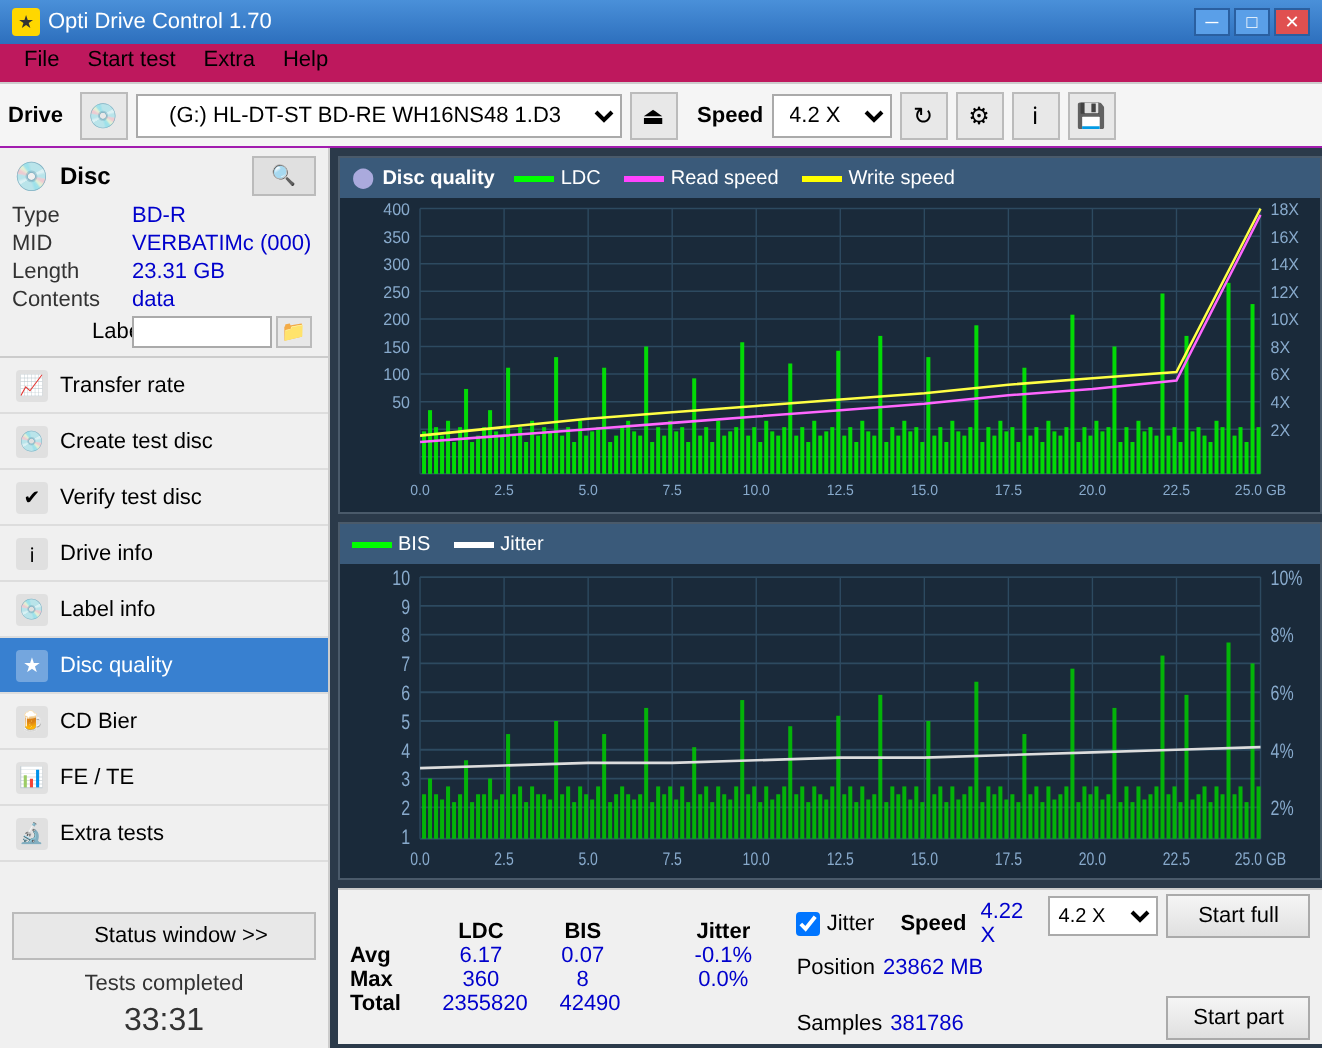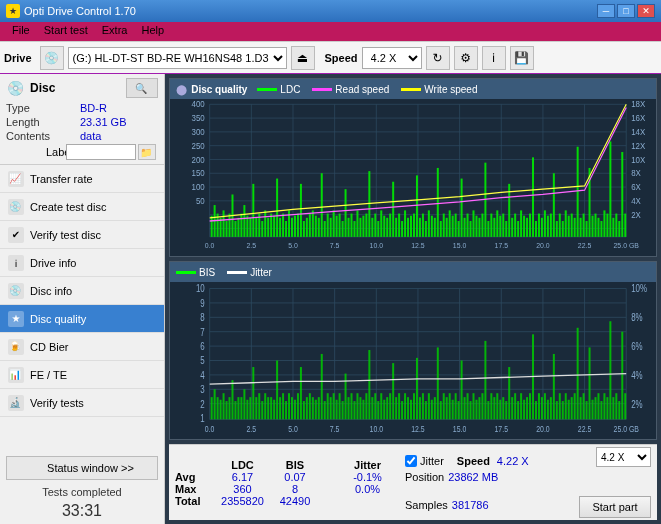--- a/index.html
+++ b/index.html
@@ -55,21 +55,21 @@
       display: flex;
       align-items: center;
       padding: 0 4px;
       border-bottom: 1px solid #a21caf;
       gap: 4px;
     }
     .toolbar-label { font-size: 11px; font-weight: bold; margin-right: 4px; }
     .toolbar-drive-select {
       height: 22px;
       font-size: 11px;
-      padding: 0 0;
+      padding: 0 12px;
       border: 1px solid #aaa;
       background: white;
       min-width: 200px;
     }
     .toolbar-icon-btn {
       width: 24px; height: 24px; background: #e8e8e8;
       border: 1px solid #bbb; cursor: pointer;
       display: flex; align-items: center; justify-content: center;
       font-size: 12px;
     }
@@ -118,21 +118,21 @@
       background: #e0e0e0; border: 1px solid #bbb;
       display: flex; align-items: center; justify-content: center;
       font-size: 10px; cursor: pointer;
     }
     .disc-field {
       display: flex;
       margin-bottom: 2px;
       font-size: 11px;
     }
     .disc-field-label { width: 60px; color: #333; }
-    .disc-field-value { color: #0000cc; flex: 1; margin-left: 14px; }
+    .disc-field-value { color: #0000cc; flex: 1; }
     .label-row {
       display: flex;
       align-items: center;
       margin-top: 2px;
     }
     .label-text { width: 60px; font-size: 11px; padding-left: 40px; }
     .label-input {
       width: 70px; height: 16px; border: 1px solid #aaa;
       font-size: 10px; padding: 0 2px;
     }
@@ -319,20 +319,24 @@
       <div class="disc-header">
         <div class="disc-icon">💿</div>
         <span class="disc-title">Disc</span>
         <div class="disc-scanner-icon">🔍</div>
       </div>
       <div class="disc-field">
         <span class="disc-field-label">Type</span>
         <span class="disc-field-value">BD-R</span>
       </div>
       <div class="disc-field">
+        <span class="disc-field-label">MID</span>
+        <span class="disc-field-value">VERBATIMc (000)</span>
+      </div>
+      <div class="disc-field">
         <span class="disc-field-label">Length</span>
         <span class="disc-field-value">23.31 GB</span>
       </div>
       <div class="disc-field">
         <span class="disc-field-label">Contents</span>
         <span class="disc-field-value">data</span>
       </div>
       <div class="label-row">
         <span class="label-text">Label</span>
         <input class="label-input" type="text" style="">
@@ -352,37 +356,37 @@
       <div class="nav-item">
         <div class="nav-item-icon">✔</div>
         <span>Verify test disc</span>
       </div>
       <div class="nav-item">
         <div class="nav-item-icon">ℹ</div>
         <span>Drive info</span>
       </div>
       <div class="nav-item">
         <div class="nav-item-icon">💿</div>
-        <span>Disc info</span>
+        <span>Label info</span>
       </div>
       <div class="nav-item active">
         <div class="nav-item-icon">★</div>
         <span>Disc quality</span>
       </div>
       <div class="nav-item">
         <div class="nav-item-icon">🍺</div>
         <span>CD Bier</span>
       </div>
       <div class="nav-item">
         <div class="nav-item-icon">📊</div>
         <span>FE / TE</span>
       </div>
       <div class="nav-item">
         <div class="nav-item-icon">🔬</div>
-        <span>Verify tests</span>
+        <span>Extra tests</span>
       </div>
     </div>
 
     <div style="flex:1"></div>
 
     <div class="status-btn">
       <span>Status window &gt;&gt;</span>
     </div>
 
     <div class="status-text" style="margin-bottom:4px;">Tests completed</div>
@@ -901,20 +905,23 @@
             <span>Samples</span>
             <span style="color:#0000cc;">381786</span>
           </div>
         </div>
 
         <div style="display:flex; flex-direction:column; margin-left:auto; gap:3px; align-items:flex-end;">
           <div style="display:flex; align-items:center; gap:4px;">
             <select class="speed-select-small">
               <option>4.2 X</option>
             </select>
+            <div class="start-btn">
+              <span>Start full</span>
+            </div>
           </div>
           <div style="display:flex; justify-content:center;margin-top:26px;">
             <div class="start-btn">
               <span>Start part</span>
             </div>
           </div>
         </div>
       </div>
     </div>
   </div>

